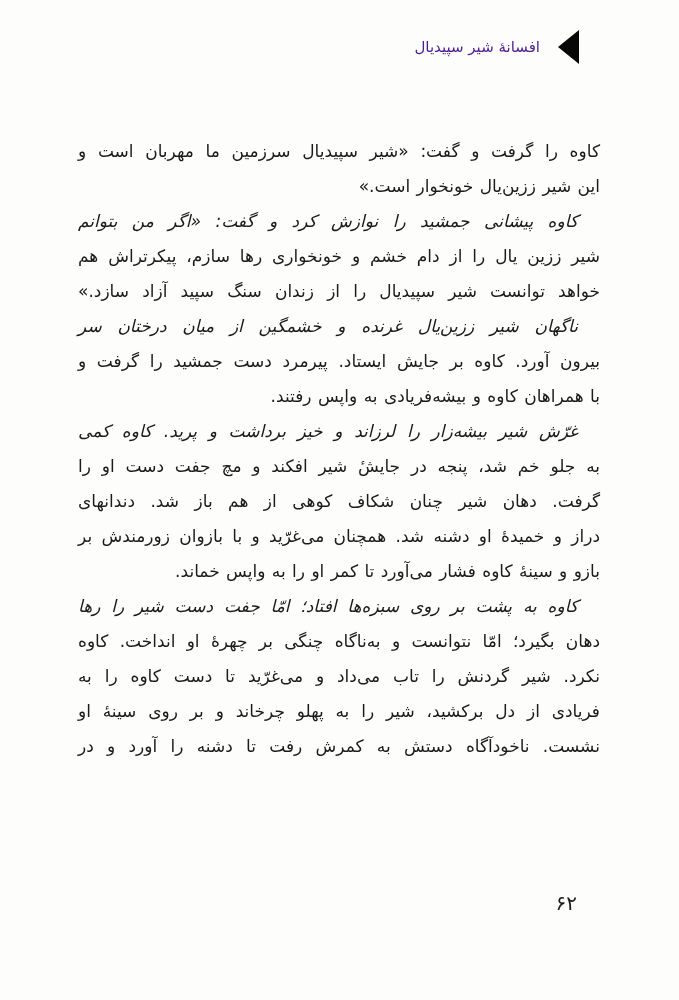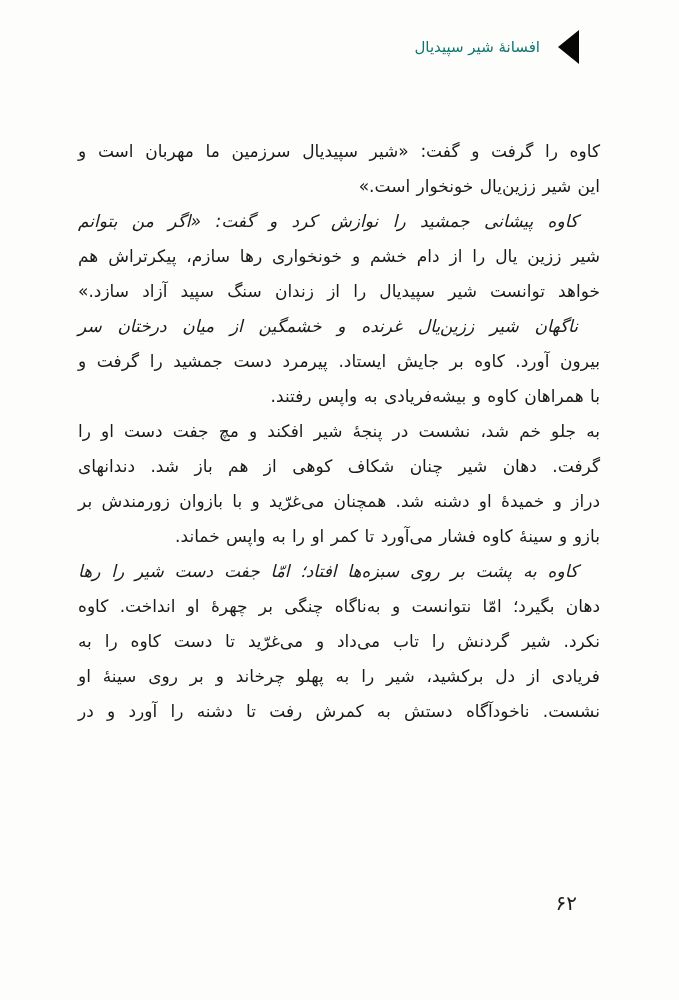--- a/index.html
+++ b/index.html
@@ -25,21 +25,21 @@
     display: flex;
     flex-direction: row;
     align-items: center;
     direction: ltr;
   }
   .running-title {
     font-size: 15px;
     letter-spacing: 0;
     direction: rtl;
     white-space: nowrap;
-    color: #0f766e;
+    color: #4c1d95;
     margin-right: 18px;
   }
   .triangle-icon {
     width: 0;
     height: 0;
     border-top: 17px solid transparent;
     border-bottom: 17px solid transparent;
     border-right: 21px solid #070707;
   }
   
@@ -102,21 +102,22 @@
     </div>
 
     <div class="paragraph">
       <div class="text-line indent">ناگهان شیر ززین‌یال غرنده و خشمگین از میان درختان سر</div>
       <div class="text-line">بیرون آورد. کاوه بر جایش ایستاد. پیرمرد دست جمشید را گرفت و</div>
       <div class="text-line short">با همراهان کاوه و بیشه‌فریادی به واپس رفتند.</div>
     </div>
 
 
     <div class="paragraph">
-      <div class="text-line">به جلو خم شد، نشست در پنجهٔ شیر افکند و مچ جفت دست او را</div>
+      <div class="text-line indent">غرّش شیر بیشه‌زار را لرزاند و خیز برداشت و پرید. کاوه کمی</div>
+      <div class="text-line">به جلو خم شد، پنجه در جایشٔ شیر افکند و مچ جفت دست او را</div>
       <div class="text-line">گرفت. دهان شیر چنان شکاف کوهی از هم باز شد. دندانهای</div>
       <div class="text-line">دراز و خمیدهٔ او دشنه شد. همچنان می‌غرّید و با بازوان زورمندش بر</div>
       <div class="text-line short">بازو و سینهٔ کاوه فشار می‌آورد تا کمر او را به واپس خماند.</div>
     </div>
 
     <div class="paragraph">
       <div class="text-line indent">کاوه به پشت بر روی سبزه‌ها افتاد؛ امّا جفت دست شیر را رها</div>
       <div class="text-line">دهان بگیرد؛ امّا نتوانست و به‌ناگاه چنگی بر چهرهٔ او انداخت. کاوه</div>
       <div class="text-line">نکرد. شیر گردنش را تاب می‌داد و می‌غرّید تا دست کاوه را به</div>
       <div class="text-line">فریادی از دل برکشید، شیر را به پهلو چرخاند و بر روی سینهٔ او</div>

